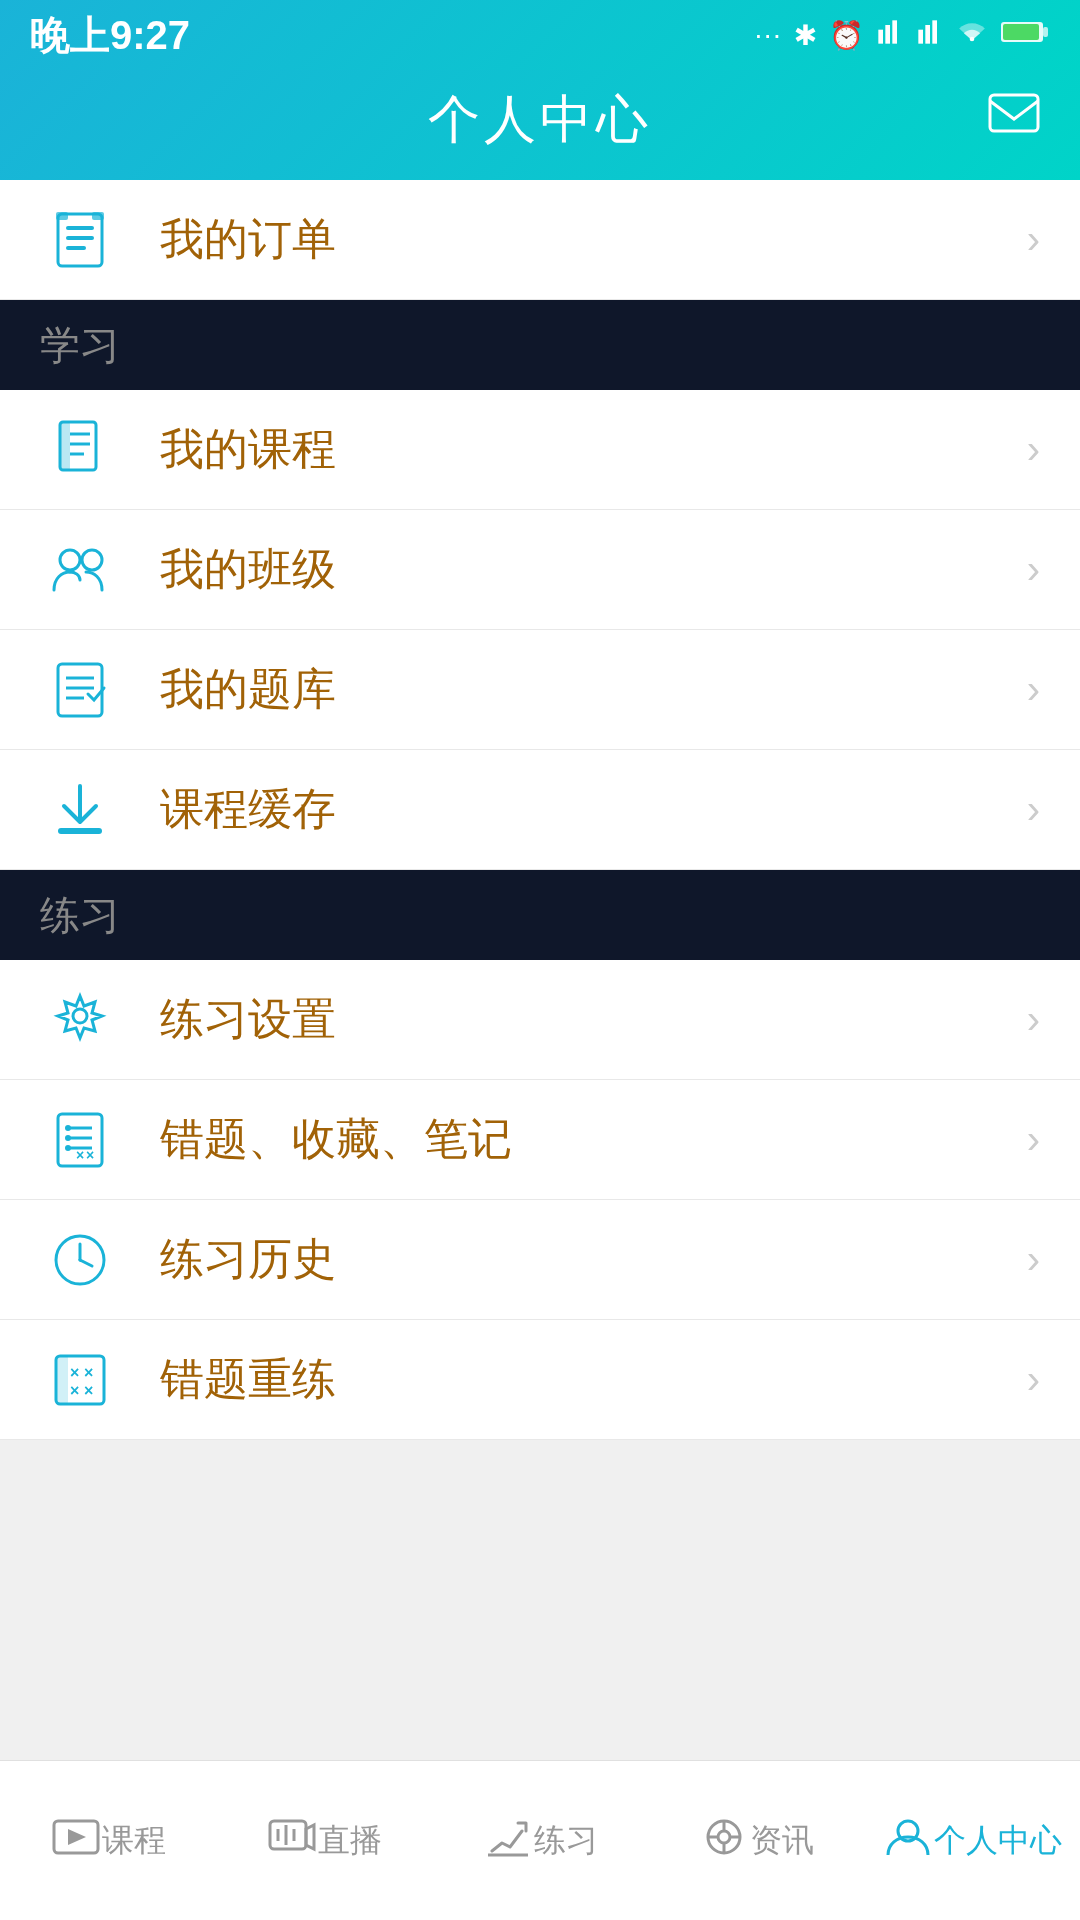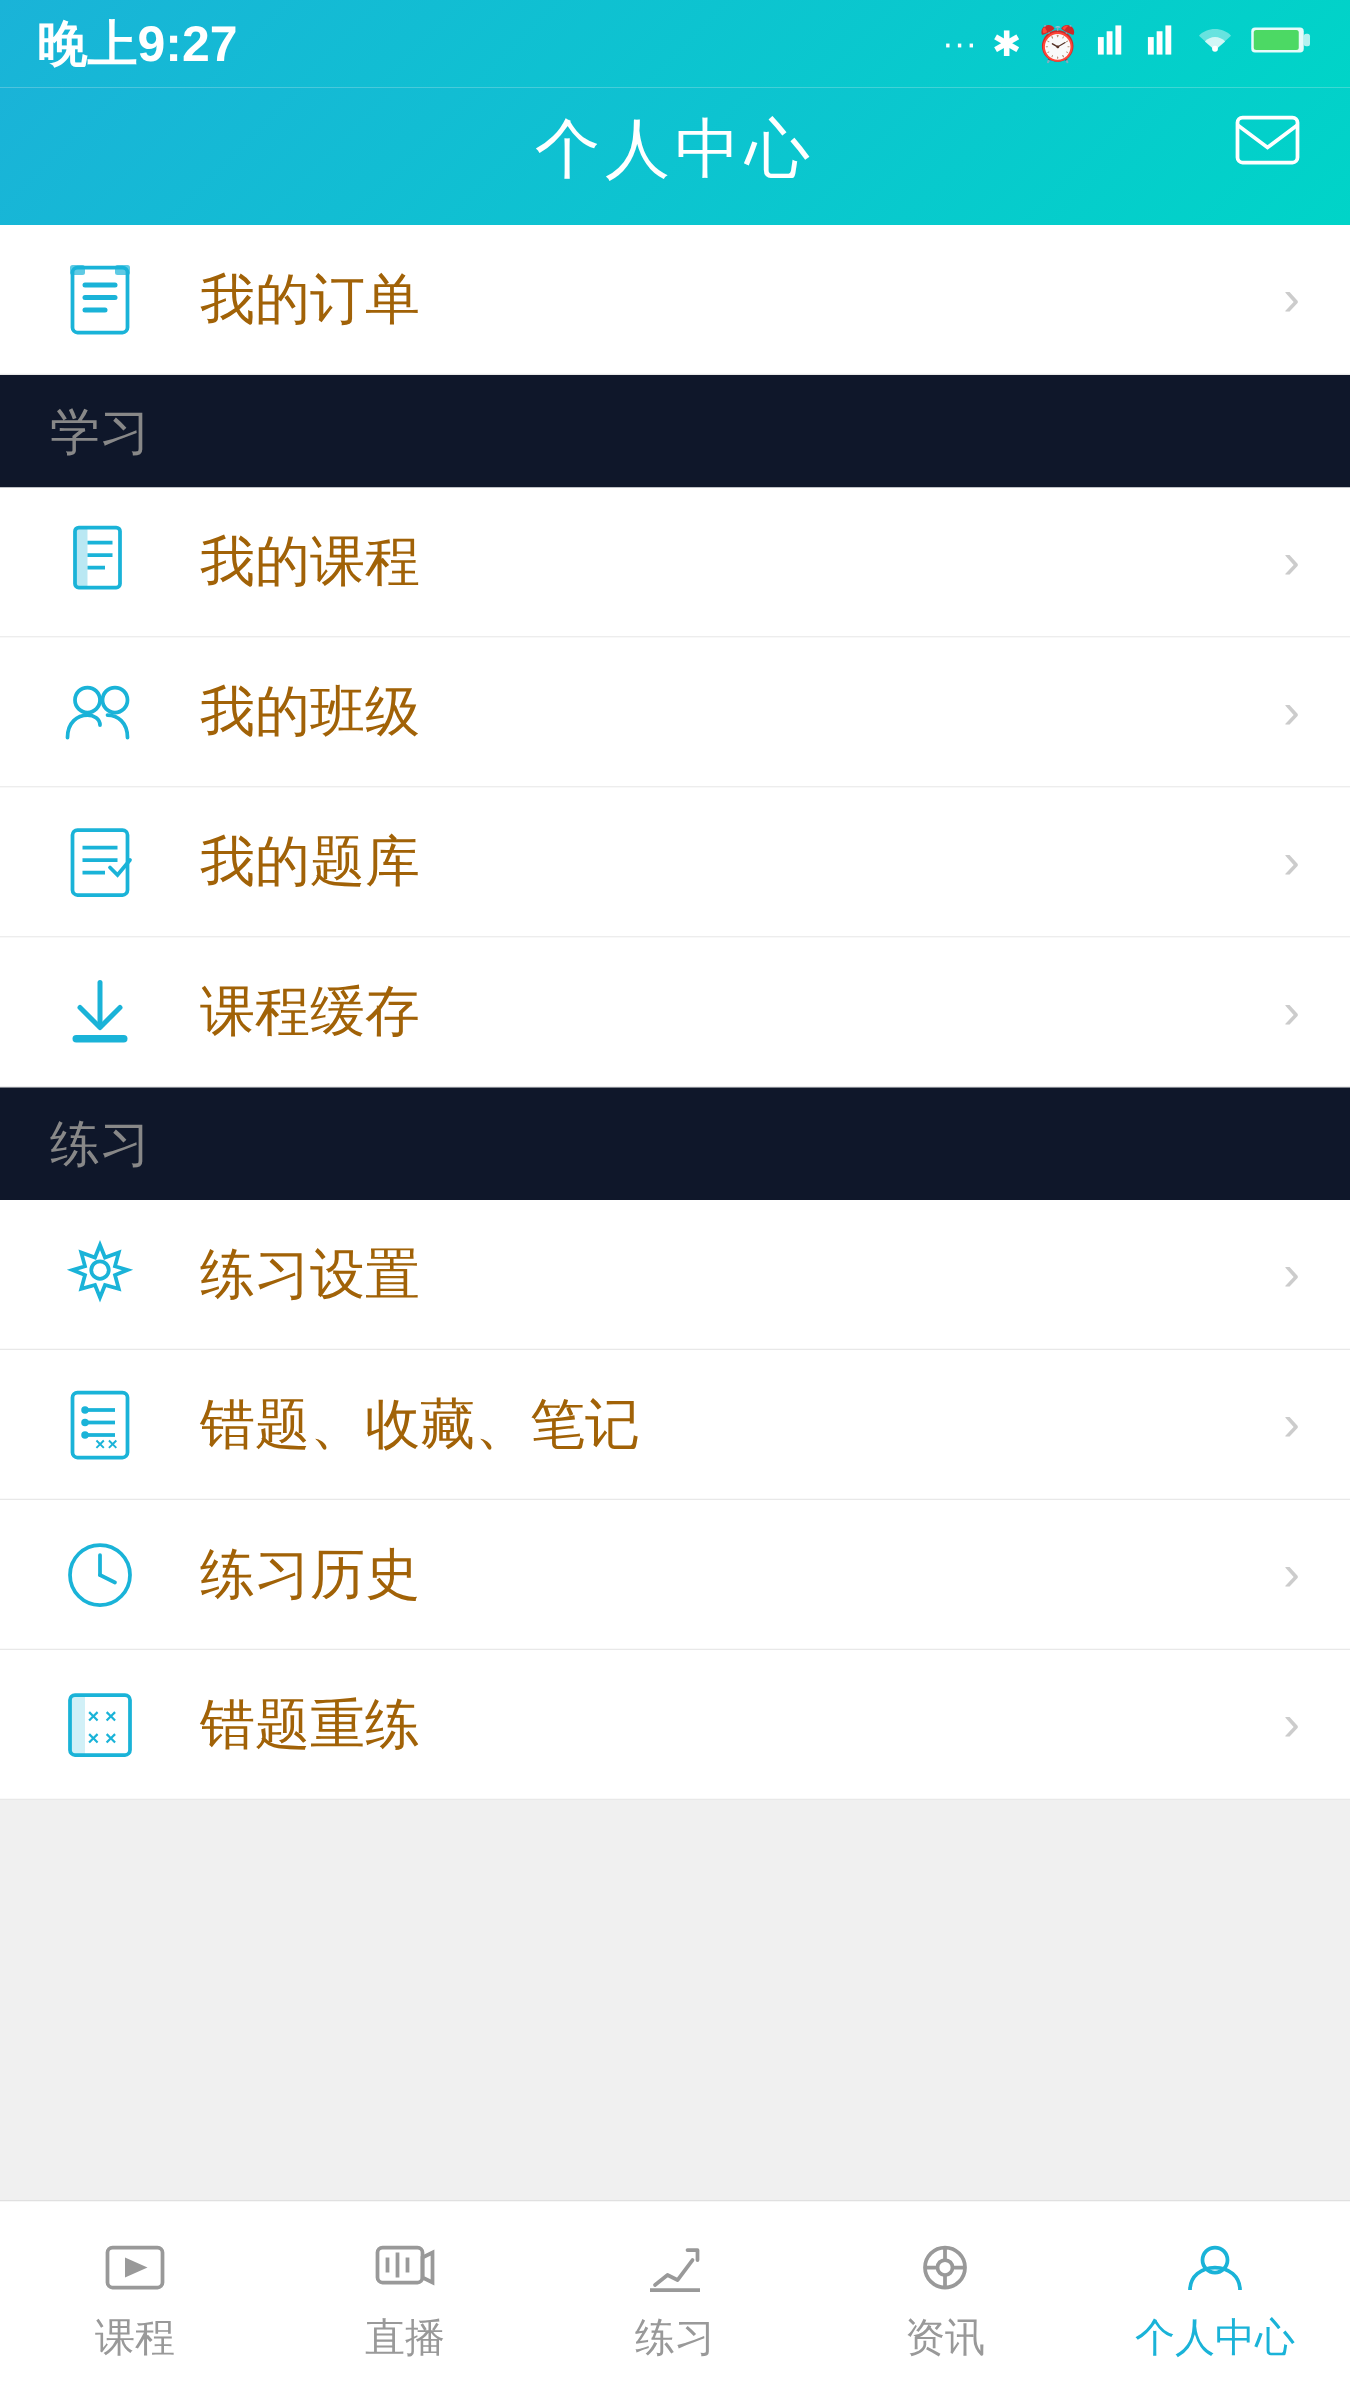--- a/index.html
+++ b/index.html
@@ -110,21 +110,21 @@
       background: white;
       height: 160px;
       display: flex;
       align-items: center;
       border-top: 1px solid #e0e0e0;
       flex-shrink: 0;
     }
     .nav-item {
       flex: 1;
       display: flex;
-      flex-direction: column;
+      flex-direction: row;
       align-items: center;
       justify-content: center;
       cursor: pointer;
       height: 100%;
     }
     .nav-icon {
       font-size: 52px;
       color: #999;
     }
     .nav-icon.active { color: #1ab3d8; }

